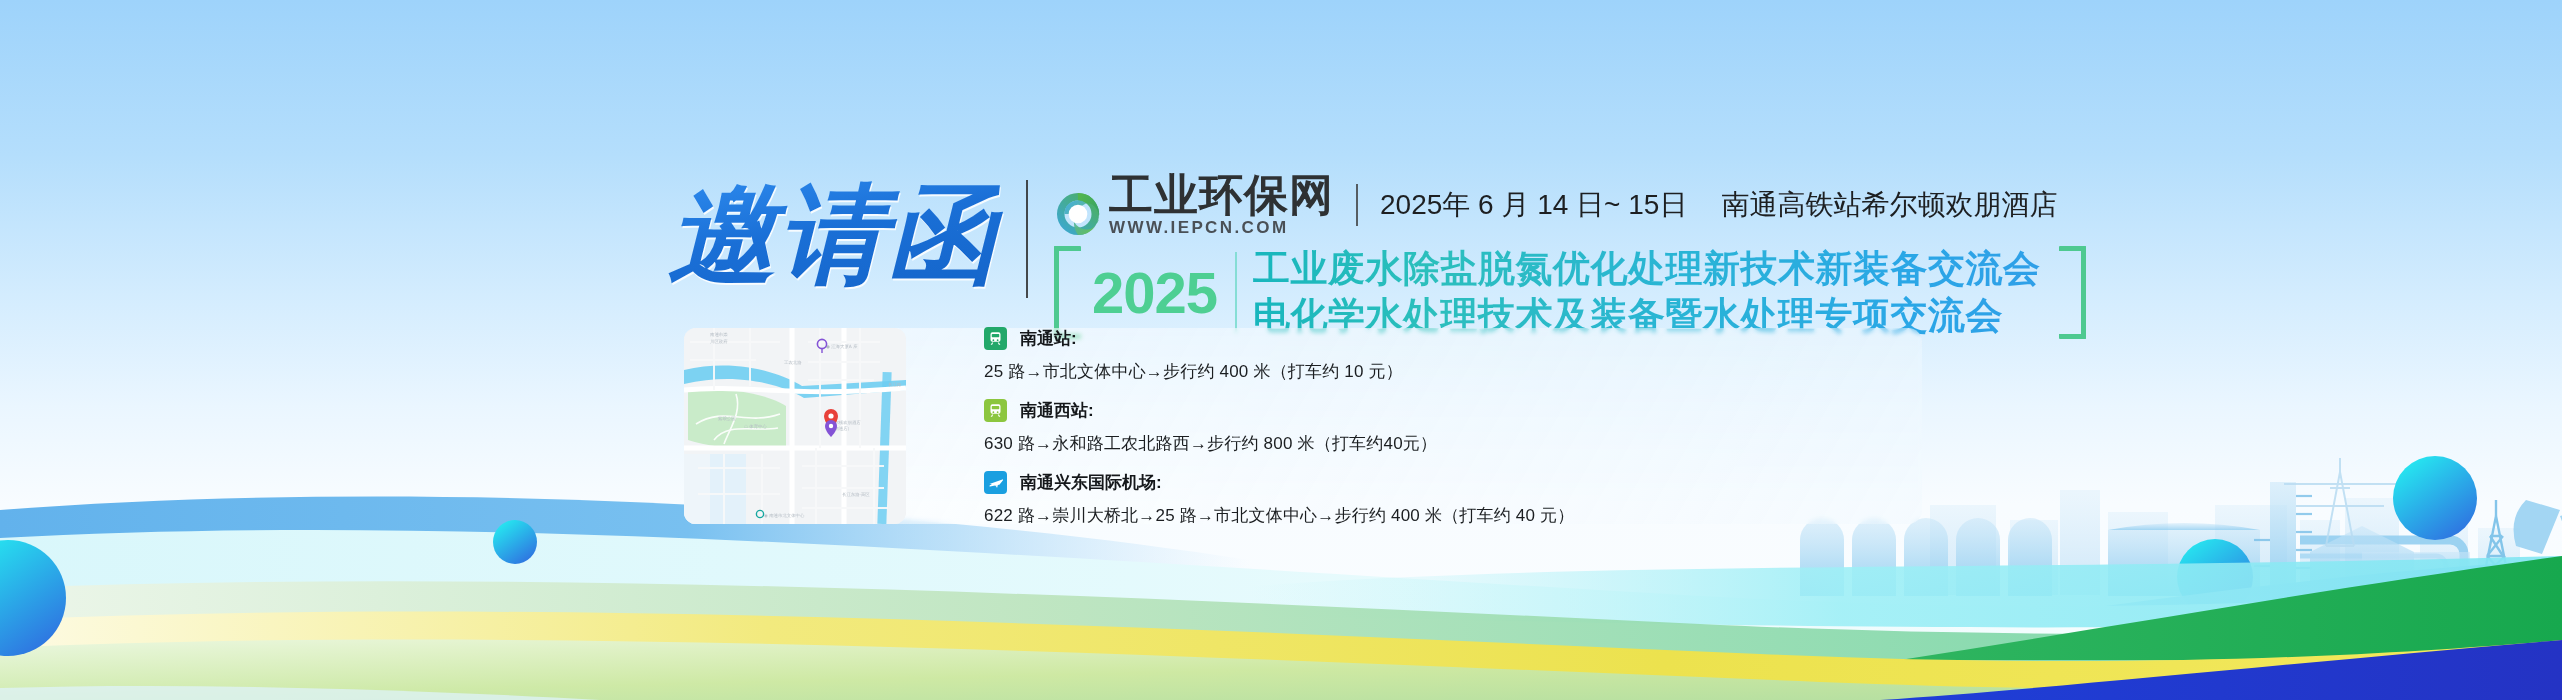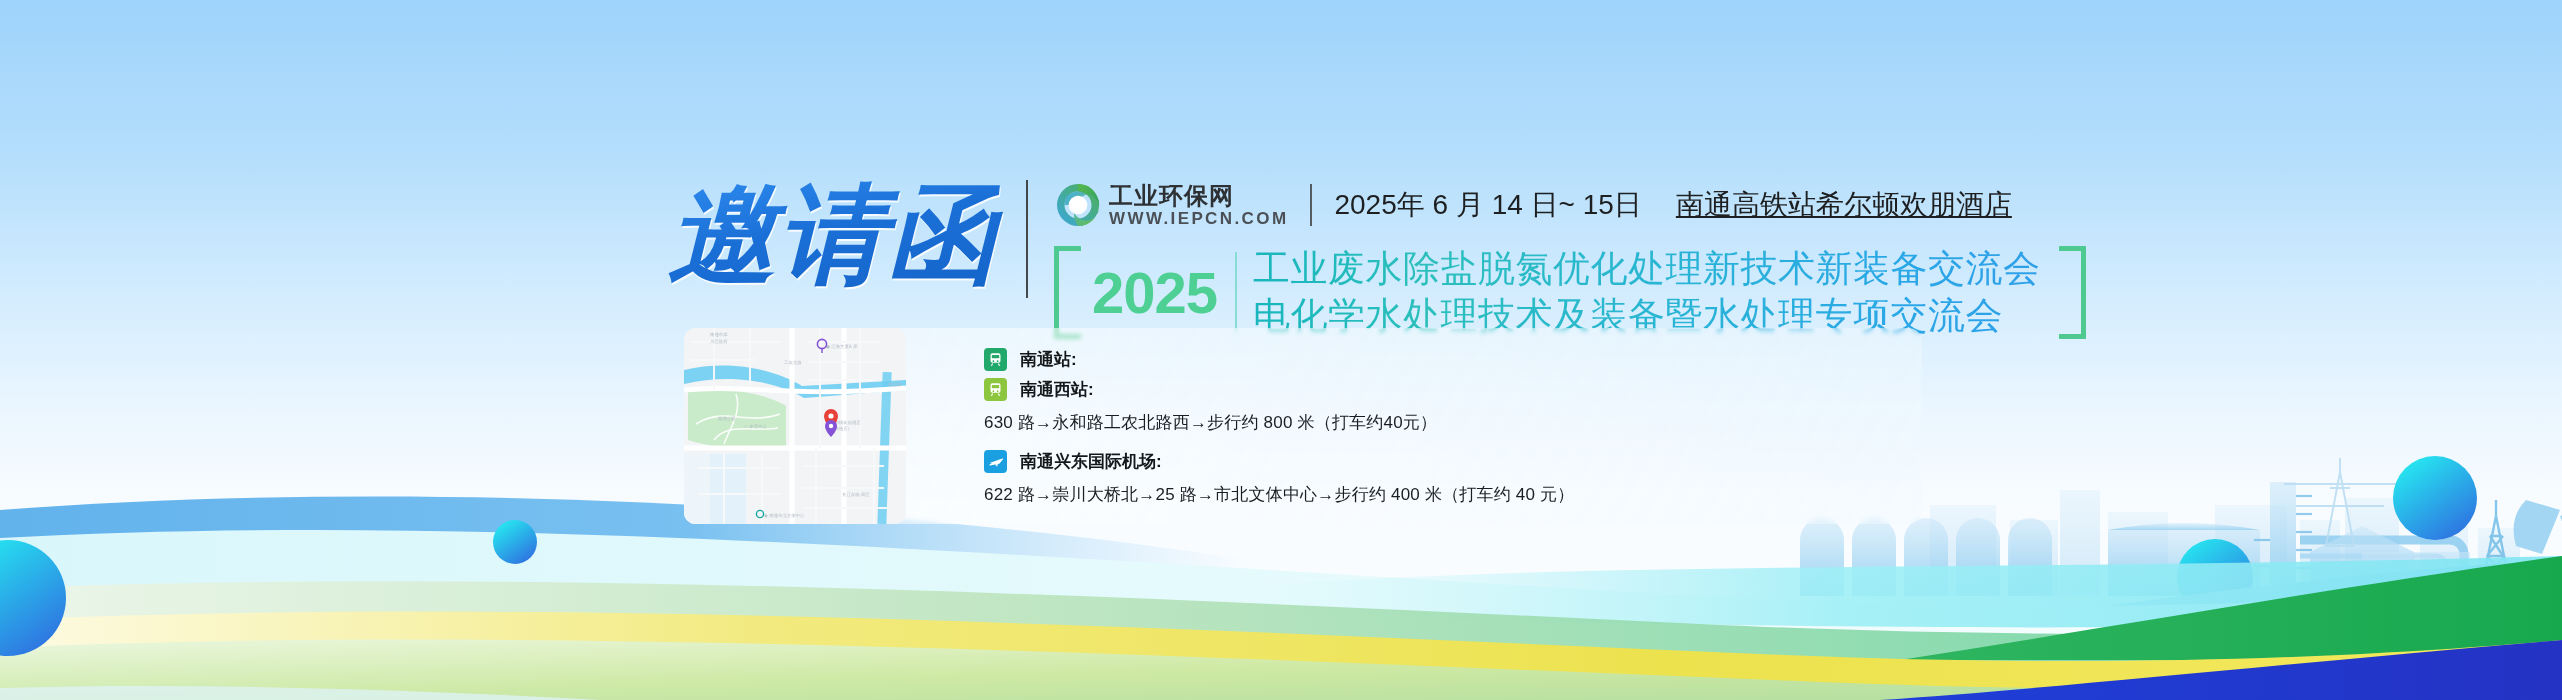--- a/index.html
+++ b/index.html
@@ -48,53 +48,53 @@
     margin:8px 26px 0 18px;
   }
   .right-col { display:flex; flex-direction:column; gap:6px; padding-top:6px;}
 
   
   .brand-line { display:flex; align-items:center; height:54px; }
   .logo-wrap { display:flex; align-items:flex-end; }
   .logo-mark { width:48px; height:48px; flex:0 0 48px; }
   .logo-text { display:flex; flex-direction:column; margin-left:7px; }
   .logo-cn {
-    font-size:24px; font-weight:bold; color:#2e3133; letter-spacing:1px;
+    font-size:44px; font-weight:bold; color:#2e3133; letter-spacing:1px;
     line-height:1.05; white-space:nowrap;
   }
   .logo-url {
     font-size:17px; color:#4a5056; letter-spacing:2.4px;
     line-height:1.2; white-space:nowrap; font-weight:bold;
   }
   .vdiv-sm { width:2px; height:42px; background:#3b3b3b; opacity:.8; margin:0 22px; }
   .meta-date, .meta-venue {
     font-size:28px; color:#1d1f21; white-space:nowrap; font-weight:500;
   }
-  .meta-venue { margin-left:34px;text-decoration:underline; }
+  .meta-venue { margin-left:34px; }
 
   
   .conf-block {
     display:flex; align-items:stretch; margin-top:8px;
   }
   .brk { width:22px; position:relative; flex:0 0 22px; }
   .brk::before {
     content:""; position:absolute; left:0; top:0; bottom:0; width:22px;
     border:5px solid #4ec990; border-right:none; border-radius:1px;
   }
   .brk.right::before { border:5px solid #4ec990; border-left:none; }
   .year {
     font-size:58px; font-weight:bold; color:#4ecf93;
     letter-spacing:-1px; line-height:1;
     display:flex; align-items:center; padding:0 18px 0 16px;
     font-family:"Liberation Sans",sans-serif;
   }
   .vdiv-mid { width:2px; align-self:stretch; background:#7ddcd0; margin:6px 16px 6px 0; opacity:.9;}
   .conf-lines { display:flex; flex-direction:column; justify-content:center; padding-right:18px; }
   .conf-line {
-    font-size:37px; font-weight:normal; line-height:1.26; white-space:nowrap;
+    font-size:37px; font-weight:bold; line-height:1.26; white-space:nowrap;
     letter-spacing:.5px;
     background:linear-gradient(95deg,#18b6bd 0%,#2bbfbc 22%,#29b4d6 55%,#2aa7e6 82%,#2f9fe8 100%);
     -webkit-background-clip:text; background-clip:text;
     -webkit-text-fill-color:transparent;
   }
 
   
   .info-panel {
     position:absolute; left:684px; top:328px; width:1238px; height:196px;
     border-radius:14px;
@@ -430,20 +430,21 @@
 
         <div class="route-head">
           <span class="badge" style="background:#22a86a">
             <svg width="15" height="15" viewBox="0 0 24 24" fill="#fff">
               <path d="M7 2h10a3 3 0 0 1 3 3v9a3 3 0 0 1-3 3H7a3 3 0 0 1-3-3V5a3 3 0 0 1 3-3zm0 2.6a1 1 0 0 0-1 1v3.2a1 1 0 0 0 1 1h10a1 1 0 0 0 1-1V5.6a1 1 0 0 0-1-1H7zm1.6 8.6a1.4 1.4 0 1 0 0 2.8 1.4 1.4 0 0 0 0-2.8zm6.8 0a1.4 1.4 0 1 0 0 2.8 1.4 1.4 0 0 0 0-2.8z"></path>
               <path d="M6.6 18.2 4.2 22h2.4l1.8-3.8H6.6zm10.8 0 2.4 3.8h-2.4l-1.8-3.8h1.8z"></path>
             </svg>
           </span>
           <span class="route-name">南通站:</span>
         </div>
+        <div class="route-desc">25 路→市北文体中心→步行约 400 米（打车约 10 元）</div>
 
         <div class="route-head">
           <span class="badge" style="background:#8cc63f">
             <svg width="15" height="15" viewBox="0 0 24 24" fill="#fff">
               <path d="M7 2h10a3 3 0 0 1 3 3v9a3 3 0 0 1-3 3H7a3 3 0 0 1-3-3V5a3 3 0 0 1 3-3zm0 2.6a1 1 0 0 0-1 1v3.2a1 1 0 0 0 1 1h10a1 1 0 0 0 1-1V5.6a1 1 0 0 0-1-1H7zm1.6 8.6a1.4 1.4 0 1 0 0 2.8 1.4 1.4 0 0 0 0-2.8zm6.8 0a1.4 1.4 0 1 0 0 2.8 1.4 1.4 0 0 0 0-2.8z"></path>
               <path d="M6.6 18.2 4.2 22h2.4l1.8-3.8H6.6zm10.8 0 2.4 3.8h-2.4l-1.8-3.8h1.8z"></path>
             </svg>
           </span>
           <span class="route-name">南通西站:</span>
         </div>

